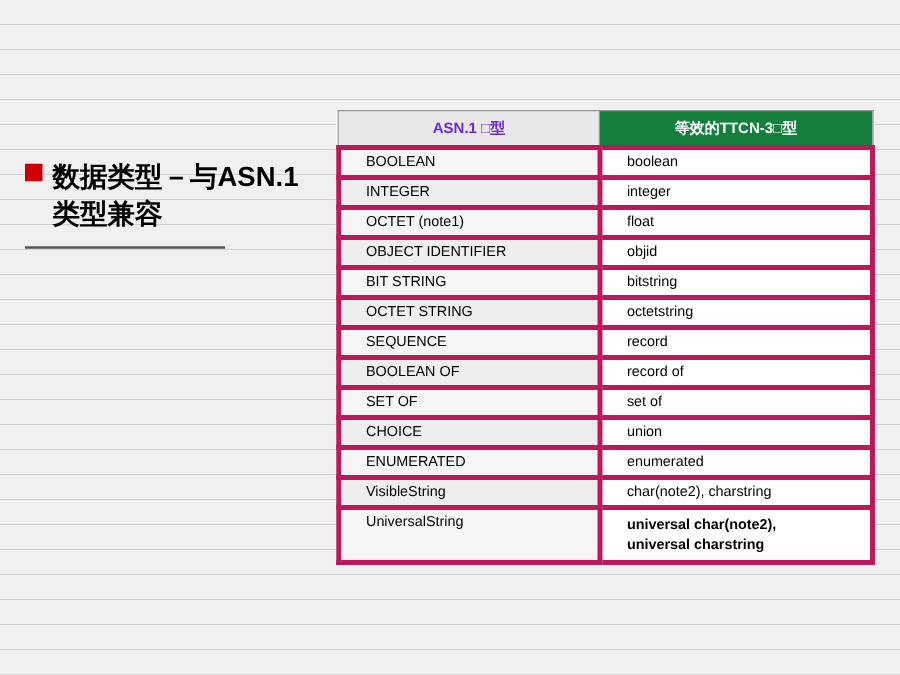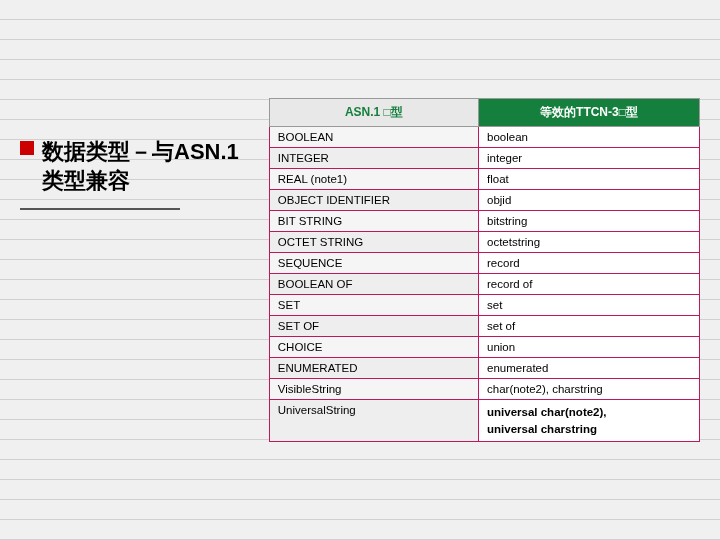--- a/index.html
+++ b/index.html
@@ -96,31 +96,31 @@
     thead tr th {
       border: 1px solid #999;
       padding: 5px 8px;
       font-size: 12px;
       font-weight: bold;
       text-align: center;
     }
 
     thead tr th:first-child {
       background: #e8e8e8;
-      color: #15803d;
+      color: #6d28d9;
     }
 
     thead tr th:last-child {
       background: #15803d;
       color: white;
     }
 
     tbody tr td {
-      border: 1px solid #be185d;
-      padding: 4px 8px;
+      border: 4px solid #be185d;
+      padding: 4px 20px;
       font-size: 11.5px;
       color: #000;
     }
 
     tbody tr td:first-child {
       background: #f5f5f5;
       font-weight: normal;
     }
 
     tbody tr td:last-child {
@@ -170,21 +170,21 @@
         <tbody id="table-body">
         <tr>
               <td>BOOLEAN</td>
               <td>boolean</td>
             </tr>
             <tr>
               <td>INTEGER</td>
               <td>integer</td>
             </tr>
             <tr>
-              <td>REAL (note1)</td>
+              <td>OCTET (note1)</td>
               <td>float</td>
             </tr>
             <tr>
               <td>OBJECT IDENTIFIER</td>
               <td>objid</td>
             </tr>
             <tr>
               <td>BIT STRING</td>
               <td>bitstring</td>
             </tr>
@@ -192,24 +192,20 @@
               <td>OCTET STRING</td>
               <td>octetstring</td>
             </tr>
             <tr>
               <td>SEQUENCE</td>
               <td>record</td>
             </tr>
             <tr>
               <td>BOOLEAN OF</td>
               <td>record of</td>
-            </tr>
-            <tr>
-              <td>SET</td>
-              <td>set</td>
             </tr>
             <tr>
               <td>SET OF</td>
               <td>set of</td>
             </tr>
             <tr>
               <td>CHOICE</td>
               <td>union</td>
             </tr>
             <tr>

